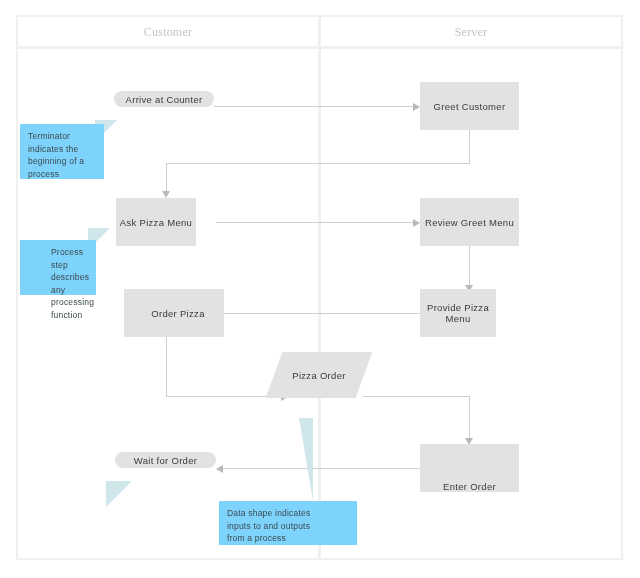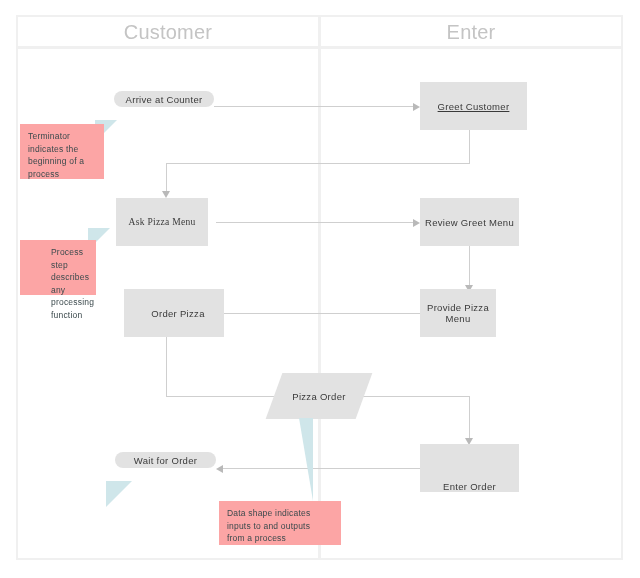--- a/index.html
+++ b/index.html
@@ -43,23 +43,23 @@
     width: 3px;
     height: 545px;
     background: #f0f0f0;
   }
   .lane-title {
     position: absolute;
     top: 18px;
     height: 28px;
     line-height: 28px;
     text-align: center;
-    font-size: 20px;
+    font-size: 12px;
     color: #c4c4c4;
-    font-family: Liberation Sans, sans-serif;
+    font-family: Liberation Serif, serif;
     letter-spacing: 0.2px;
     white-space: nowrap;
   }
   .lane-title.customer { left: 18px;  width: 300px; }
   .lane-title.server   { left: 321px; width: 300px; }
 
   
   .node {
     position: absolute;
     background: #e2e2e2;
@@ -114,21 +114,21 @@
   }
   .arrowhead.down {
     border-left: 4px solid transparent;
     border-right: 4px solid transparent;
     border-top: 7px solid #b9b9b9;
   }
 
   
   .callout {
     position: absolute;
-    background: #fca5a5;
+    background: #7dd3fc;
     color: #3c4a4d;
     font-size: 8.5px;
     line-height: 12.5px;
     padding: 6px 8px 7px 8px;
     box-sizing: border-box;
     font-family: "Liberation Sans", sans-serif;
     white-space: pre-line;
     letter-spacing: 0.2px;
   }
   .tail {
@@ -139,21 +139,21 @@
 </head>
 <body>
 
 <div id="canvas">
 
   <div class="lane-frame"></div>
   <div class="header-band"></div>
   <div class="lane-divider"></div>
 
   <div class="lane-title customer">Customer</div>
-  <div class="lane-title server">Enter</div>
+  <div class="lane-title server">Server</div>
 
   <div class="conn h" style="left:214px; top:106px; width:199px;"></div>
   <div class="arrowhead right" style="left:413px; top:103px;"></div>
 
   <div class="conn v" style="left:469px; top:130px; height:33px;"></div>
   <div class="conn h" style="left:166px; top:163px; width:304px;"></div>
   <div class="conn v" style="left:166px; top:163px; height:28px;"></div>
   <div class="arrowhead down" style="left:162px; top:191px;"></div>
 
   <div class="conn h" style="left:216px; top:222px; width:197px;"></div>
@@ -173,41 +173,41 @@
   <div class="conn v" style="left:469px; top:396px; height:47px;"></div>
   <div class="arrowhead down" style="left:465px; top:438px;"></div>
 
   <div class="conn h" style="left:223px; top:468px; width:197px;"></div>
   <div class="arrowhead left" style="left:216px; top:465px;"></div>
 
   <div class="node terminator" style="left:114px; top:91px; width:100px; height:16px;">
     <span>Arrive at Counter</span>
   </div>
 
-  <div class="node process" style="left:420px; top:82px; width:107px; height:48px;text-decoration:underline;">
+  <div class="node process" style="left:420px; top:82px; width:99px; height:48px;">
     <span>Greet Customer</span>
   </div>
 
-  <div class="node process" style="left:116px; top:198px; width:92px; height:48px;font-family:Liberation Serif, serif;">
+  <div class="node process" style="left:116px; top:198px; width:80px; height:48px;">
     <span>Ask Pizza Menu</span>
   </div>
 
   <div class="node process" style="left:420px; top:198px; width:99px; height:48px;">
     <span>Review Greet Menu</span>
   </div>
 
   <div class="node process" style="left:124px; top:289px; width:100px; height:48px;padding-left:8px;">
     <span>Order Pizza</span>
   </div>
 
   <div class="node process" style="left:420px; top:289px; width:76px; height:48px;">
     <span>Provide Pizza Menu</span>
   </div>
 
-  <div class="node data" style="left:274px; top:373px; width:90px; height:46px;">
+  <div class="node data" style="left:274px; top:352px; width:90px; height:46px;">
     <div class="skew"></div>
     <span class="datalabel">Pizza Order</span>
   </div>
 
   <div class="node terminator" style="left:115px; top:452px; width:101px; height:16px;">
     <span>Wait for Order</span>
   </div>
 
   <div class="node process" style="left:420px; top:444px; width:99px; height:48px;align-items:flex-end;">
     <span>Enter Order</span>
@@ -221,17 +221,17 @@
 
   <div class="tail" style="left:88px; top:228px; border-left:22px solid #cfe6ea; border-top:0 solid transparent; border-bottom:22px solid transparent;"></div>
   <div class="callout" style="left:20px; top:240px; width:76px; height:55px;padding-left:31px;">Process step
 describes any
 processing
 function</div>
 
   <div class="tail" style="left:106px; top:481px; border-left:26px solid #cfe6ea; border-top:0 solid transparent; border-bottom:26px solid transparent;"></div>
 
   <div class="tail" style="left:299px; top:418px; border-right:14px solid #cfe6ea; border-top:0 solid transparent; border-bottom:83px solid transparent;"></div>
-  <div class="callout" style="left:219px; top:501px; width:122px; height:44px;">Data shape indicates
+  <div class="callout" style="left:219px; top:501px; width:138px; height:44px;">Data shape indicates
 inputs to and outputs
 from a process</div>
 
 </div>
 
 </body></html>

